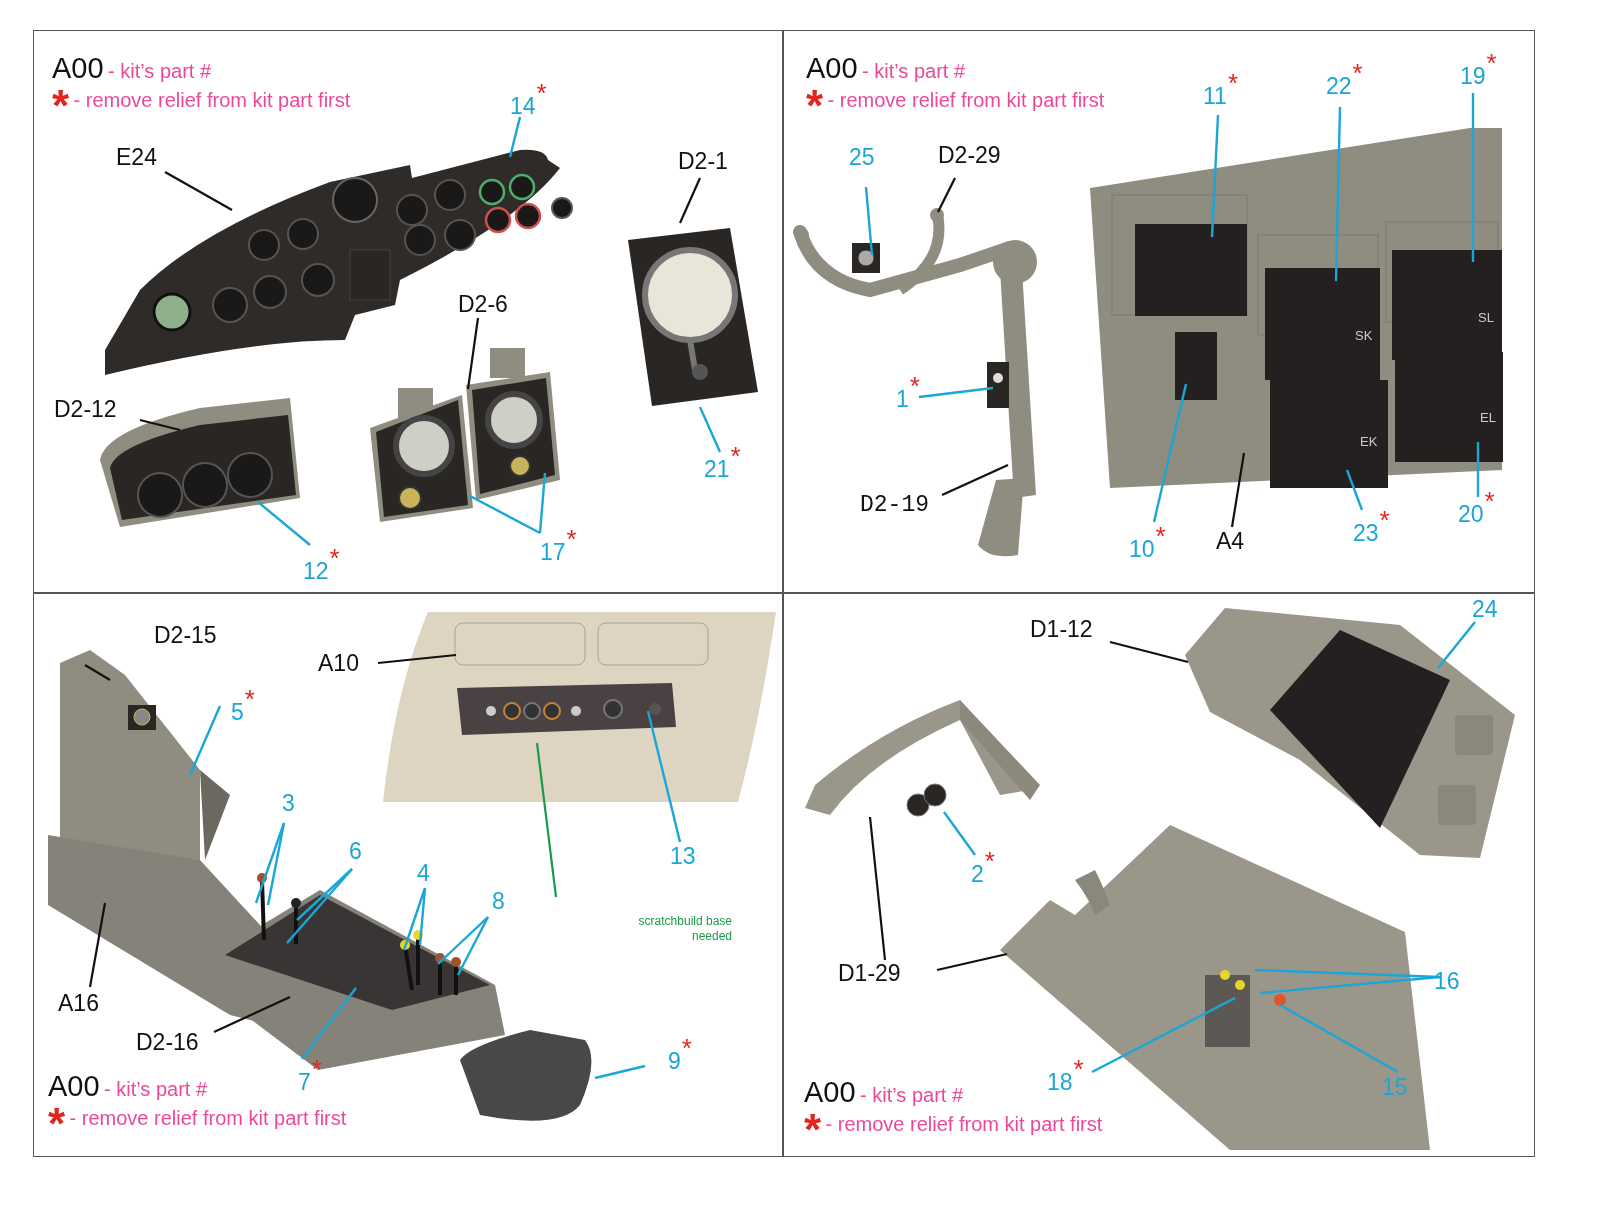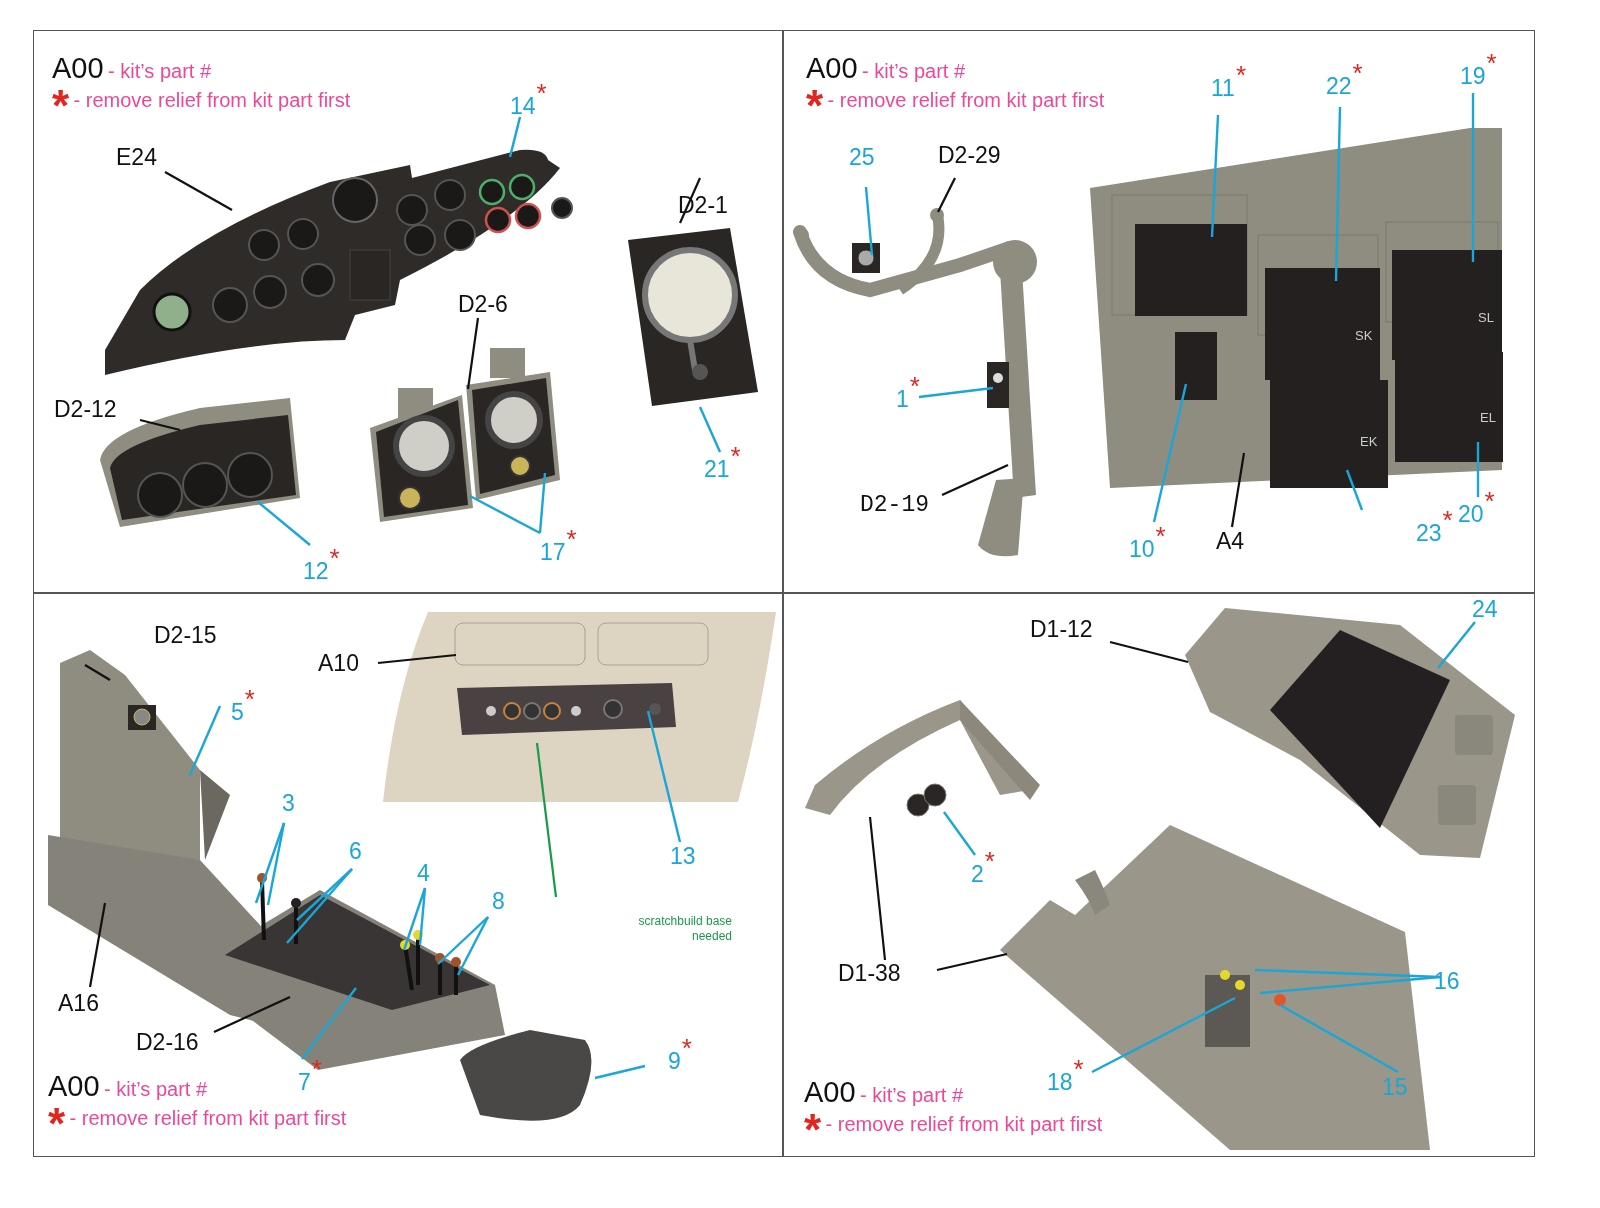--- a/index.html
+++ b/index.html
@@ -231,56 +231,56 @@
 <div class="legend" style="left:48px;top:1070px;">
   <div><span class="code">A00</span> <span class="desc">- kit’s part #</span></div>
   <div class="row2"><span class="bigast">*</span> <span class="desc">- remove relief from kit part first</span></div>
 </div>
 <div class="legend" style="left:804px;top:1076px;">
   <div><span class="code">A00</span> <span class="desc">- kit’s part #</span></div>
   <div class="row2"><span class="bigast">*</span> <span class="desc">- remove relief from kit part first</span></div>
 </div>
 
 <div class="lbl blk" style="left:116px;top:146px;">E24</div>
-<div class="lbl blk" style="left:678px;top:150px;margin-top:44px;">D2-1</div>
+<div class="lbl blk" style="left:678px;top:150px;">D2-1</div>
 <div class="lbl blk" style="left:458px;top:293px;">D2-6</div>
 <div class="lbl blk" style="left:54px;top:398px;">D2-12</div>
 <div class="lbl cy" style="left:510px;top:92px;"><span>14</span><span class="ast">*</span></div>
 <div class="lbl cy" style="left:704px;top:455px;"><span>21</span><span class="ast">*</span></div>
 <div class="lbl cy" style="left:303px;top:557px;"><span>12</span><span class="ast">*</span></div>
 <div class="lbl cy" style="left:540px;top:538px;"><span>17</span><span class="ast">*</span></div>
 
 <div class="lbl blk" style="left:938px;top:144px;">D2-29</div>
 <div class="lbl blk" style="left:860px;top:494px;font-family:Liberation Mono, monospace;">D2-19</div>
 <div class="lbl blk" style="left:1216px;top:530px;">A4</div>
 <div class="lbl cy" style="left:849px;top:146px;">25</div>
-<div class="lbl cy" style="left:1203px;top:74px;margin-left:8px;"><span>11</span><span class="ast">*</span></div>
+<div class="lbl cy" style="left:1203px;top:82px;"><span>11</span><span class="ast">*</span></div>
 <div class="lbl cy" style="left:1326px;top:72px;"><span>22</span><span class="ast">*</span></div>
 <div class="lbl cy" style="left:1460px;top:62px;"><span>19</span><span class="ast">*</span></div>
 <div class="lbl cy" style="left:896px;top:385px;"><span>1</span><span class="ast">*</span></div>
 <div class="lbl cy" style="left:1129px;top:535px;"><span>10</span><span class="ast">*</span></div>
-<div class="lbl cy" style="left:1416px;top:519px;"><span>23</span><span class="ast">*</span></div>
+<div class="lbl cy" style="left:1353px;top:519px;"><span>23</span><span class="ast">*</span></div>
 <div class="lbl cy" style="left:1458px;top:500px;"><span>20</span><span class="ast">*</span></div>
 
 <div class="lbl blk" style="left:154px;top:624px;">D2-15</div>
 <div class="lbl blk" style="left:318px;top:652px;">A10</div>
 <div class="lbl blk" style="left:58px;top:992px;">A16</div>
 <div class="lbl blk" style="left:136px;top:1031px;">D2-16</div>
 <div class="lbl cy" style="left:231px;top:698px;"><span>5</span><span class="ast">*</span></div>
 <div class="lbl cy" style="left:670px;top:845px;">13</div>
 <div class="lbl cy" style="left:282px;top:792px;">3</div>
 <div class="lbl cy" style="left:349px;top:840px;">6</div>
 <div class="lbl cy" style="left:417px;top:862px;">4</div>
 <div class="lbl cy" style="left:492px;top:890px;">8</div>
 <div class="lbl cy" style="left:298px;top:1068px;"><span>7</span><span class="ast">*</span></div>
 <div class="lbl cy" style="left:668px;top:1047px;"><span>9</span><span class="ast">*</span></div>
 <div class="note" style="left:530px;top:914px;width:202px;">
   <div>scratchbuild base</div>
   <div>needed</div>
 </div>
 
 <div class="lbl blk" style="left:1030px;top:618px;">D1-12</div>
-<div class="lbl blk" style="left:838px;top:962px;">D1-38</div>
+<div class="lbl blk" style="left:838px;top:962px;">D1-29</div>
 <div class="lbl cy" style="left:1472px;top:598px;">24</div>
 <div class="lbl cy" style="left:971px;top:860px;"><span>2</span><span class="ast">*</span></div>
 <div class="lbl cy" style="left:1434px;top:970px;">16</div>
 <div class="lbl cy" style="left:1047px;top:1068px;"><span>18</span><span class="ast">*</span></div>
 <div class="lbl cy" style="left:1382px;top:1076px;">15</div>
 
 </body></html>

